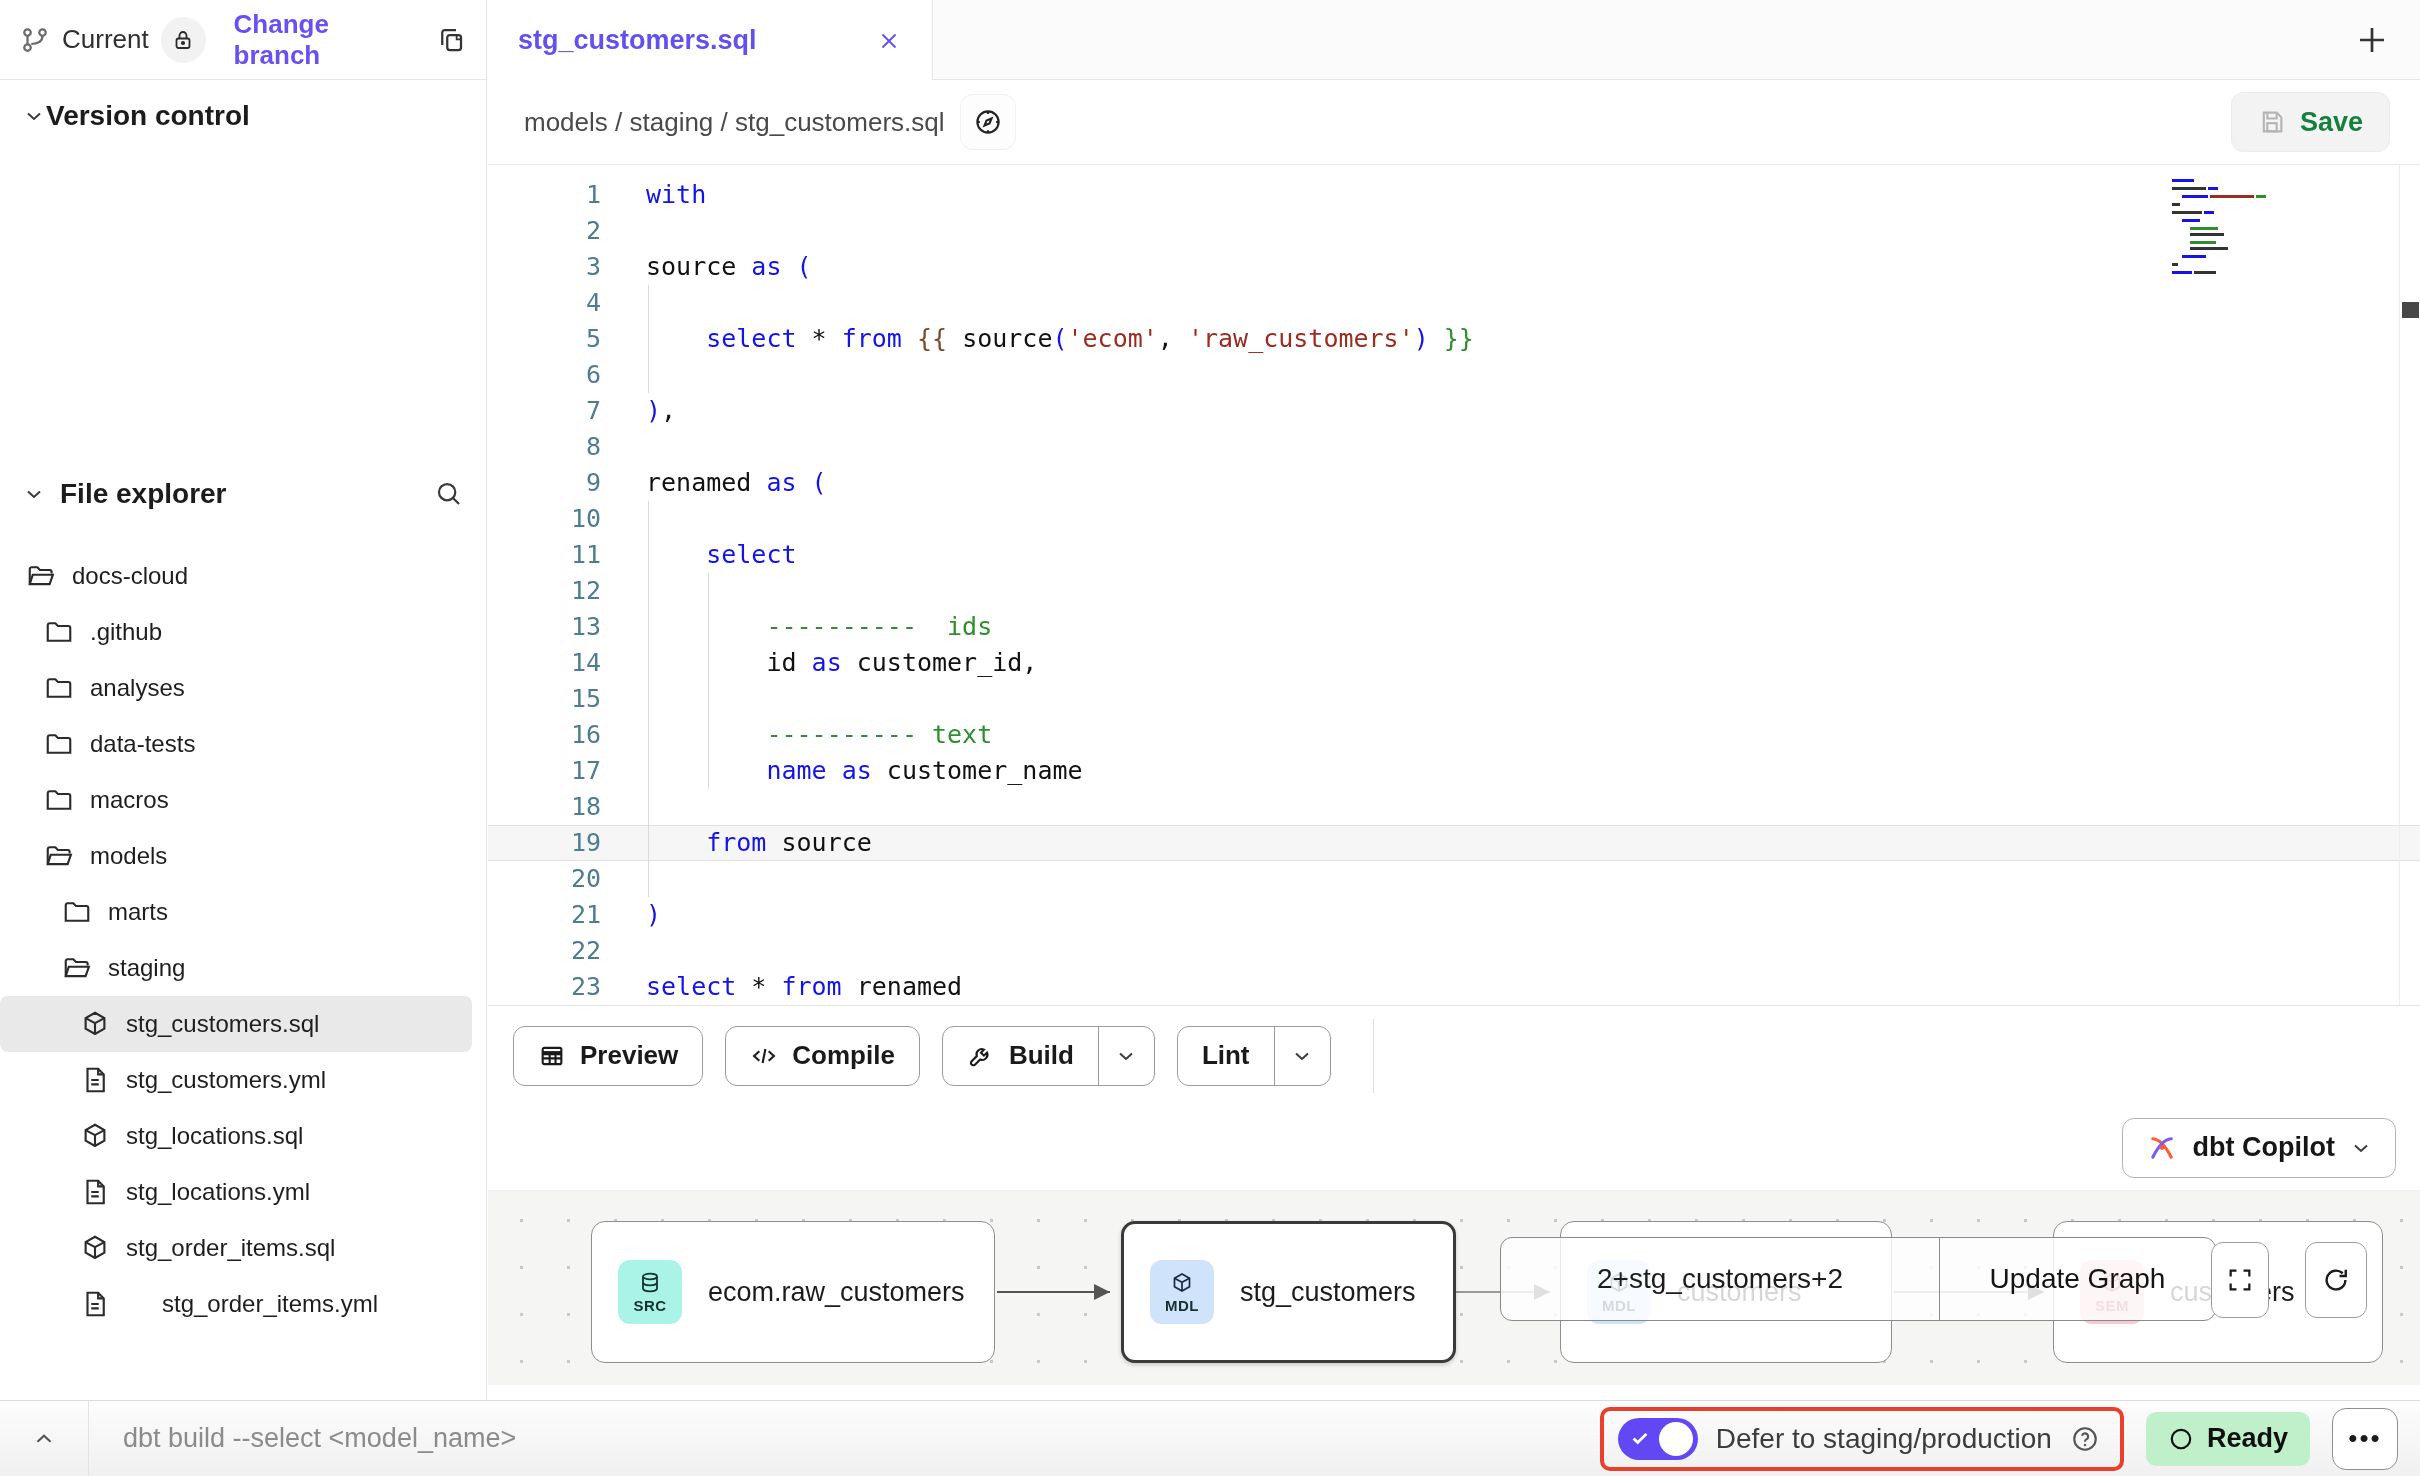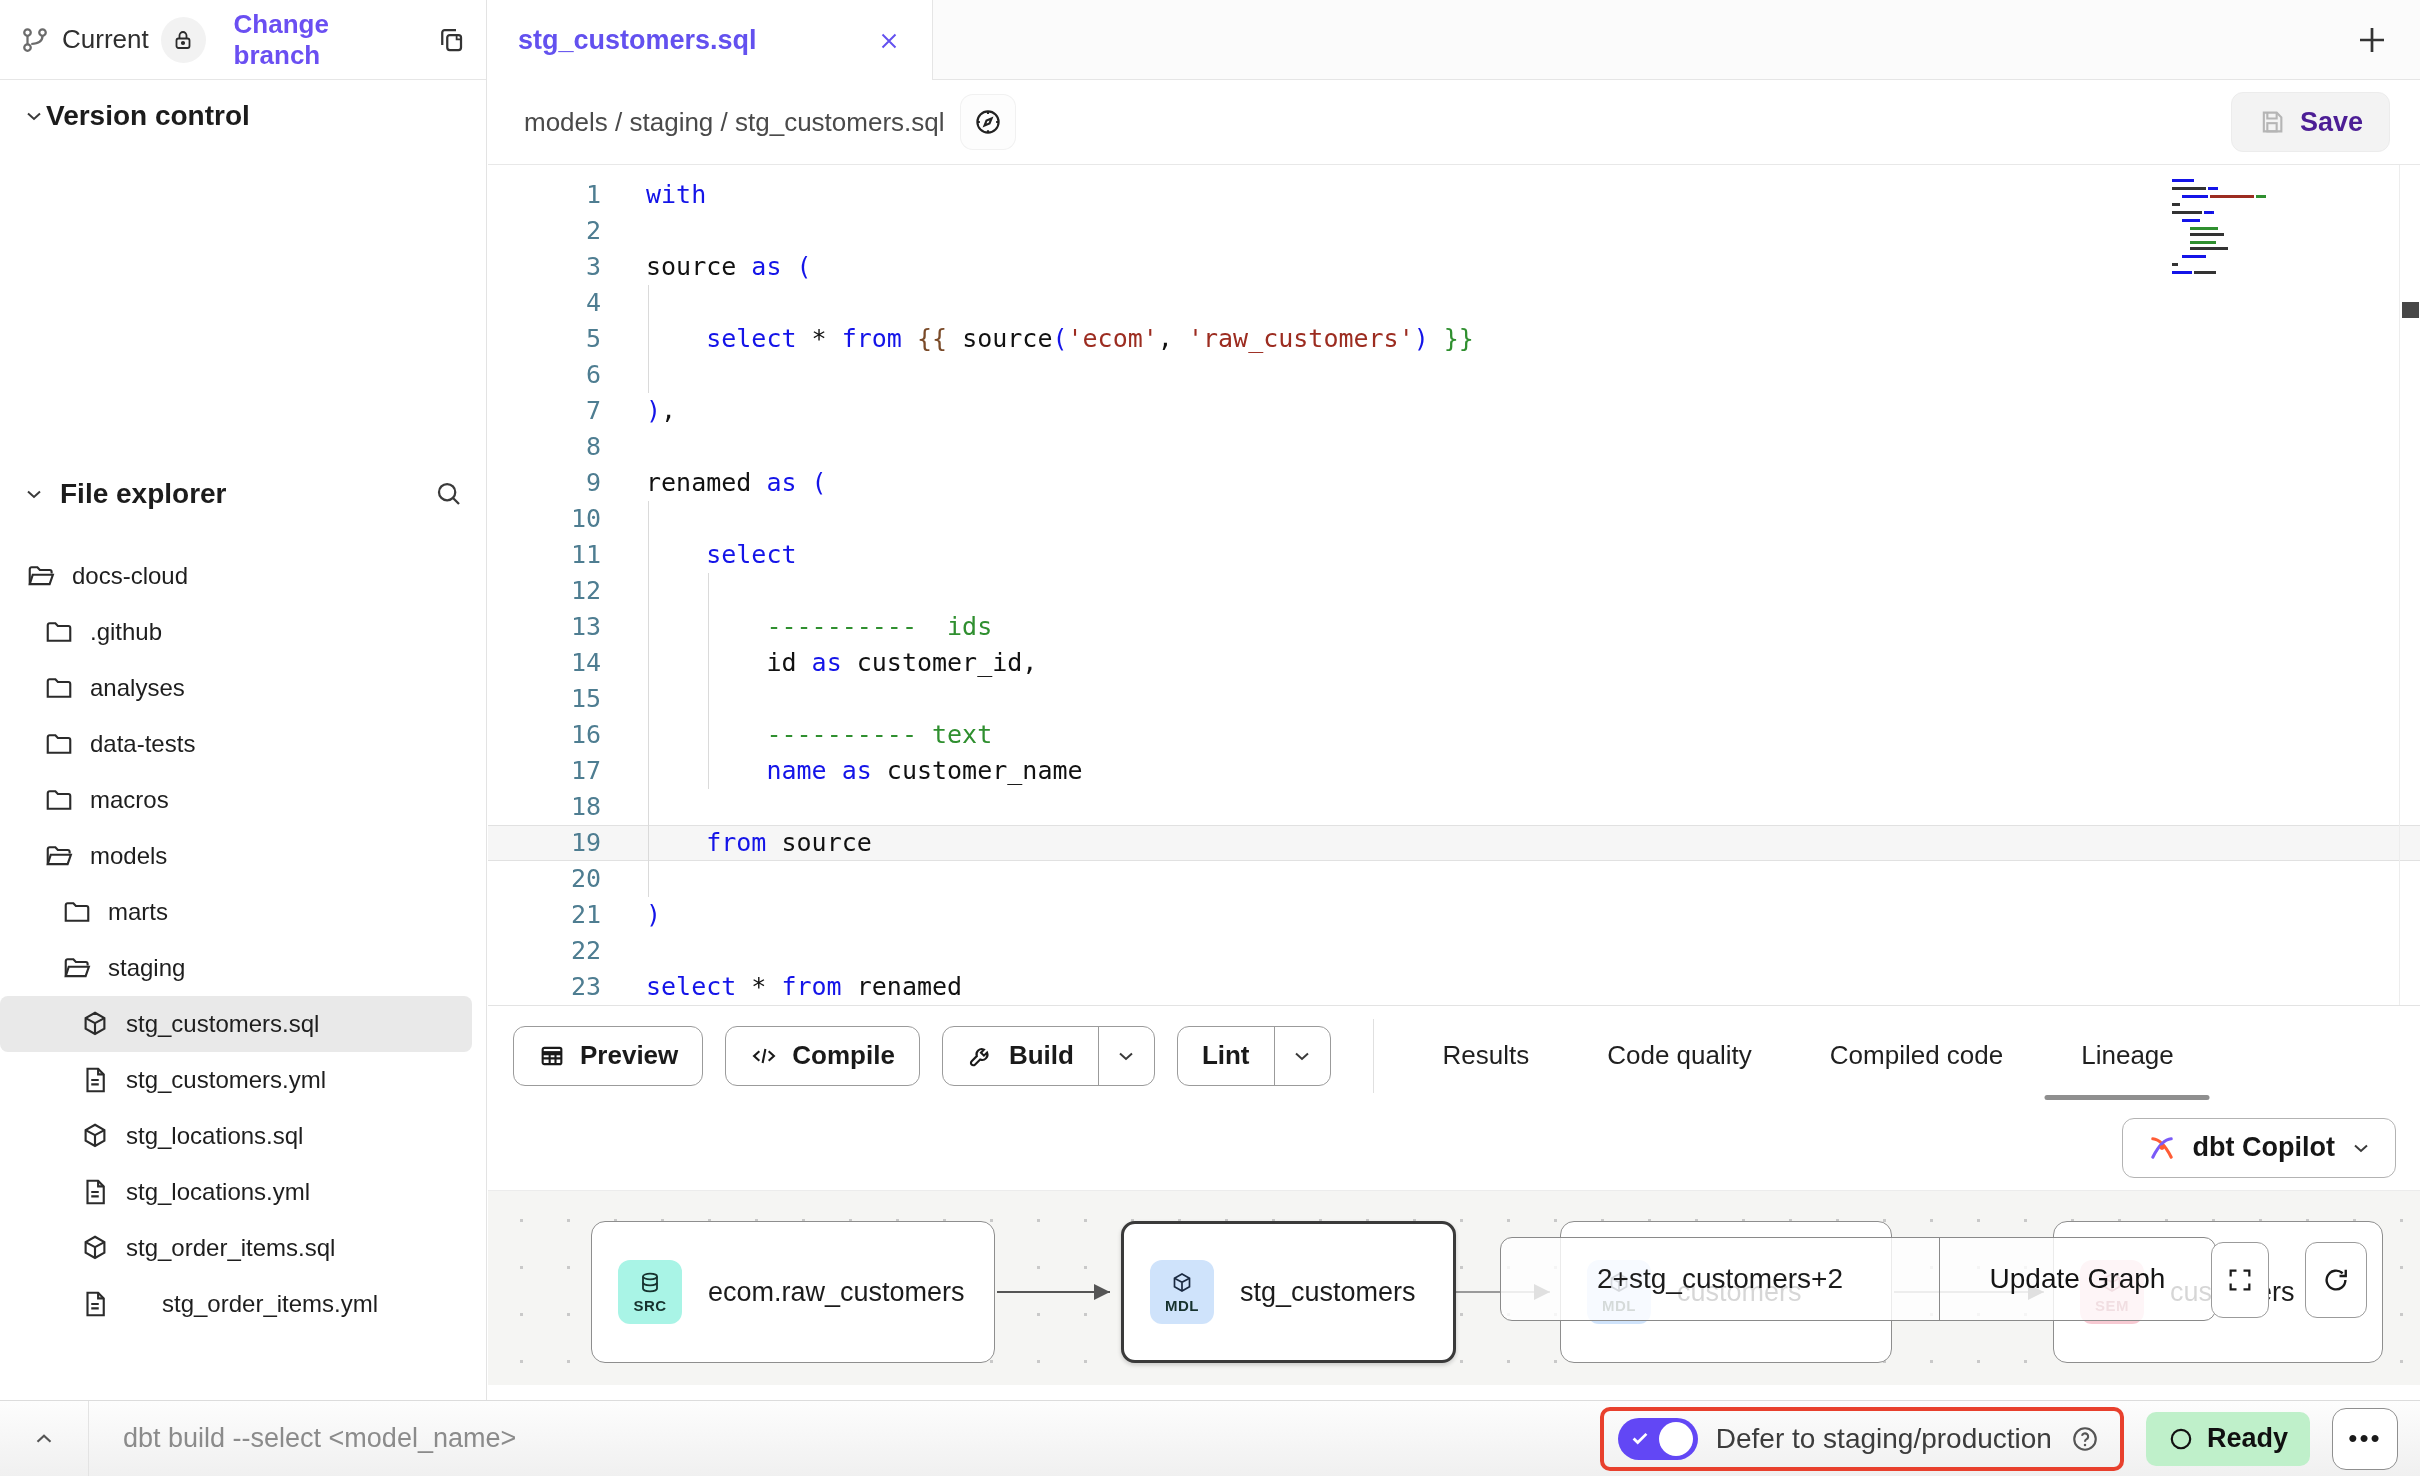--- a/index.html
+++ b/index.html
@@ -38,21 +38,21 @@
   .main { position:absolute; left:488px; top:0; width:1932px; height:1400px; background:#fff; }
   .tabbar { position:relative; height:80px; background:#fbfbfb; border-bottom:1px solid #e5e5e5; display:flex; }
   .tab-active { width:445px; height:81px; background:#fff; border-right:1px solid #e5e5e5; display:flex; align-items:center; padding:0 30px; }
   .tab-active .tab-label { font-size:27px; font-weight:600; color:#6351ef; }
   .tab-active .tab-close { margin-left:auto; }
   .new-tab { margin-left:auto; margin-right:30px; align-self:center; }
 
   .crumbbar { height:85px; background:#fff; border-bottom:1px solid #e8e8e8; display:flex; align-items:center; padding:0 30px 0 36px; position:relative; }
   .crumb-text { font-size:26px; color:#4a4a4a; }
   .crumb-chip { width:54px; height:54px; border-radius:12px; background:#fdfdfd; box-shadow:0 0 0 1px #f1f1f1; display:flex; align-items:center; justify-content:center; margin-left:16px; }
-  .save-btn { position:absolute; right:30px; top:12px; height:60px; padding:0 26px; border-radius:12px; background:#f3f3f3; border:1px solid #ececec; display:flex; align-items:center; gap:14px; font-size:27px; font-weight:600; color:#4c1d95; }
+  .save-btn { position:absolute; right:30px; top:12px; height:60px; padding:0 26px; border-radius:12px; background:#f3f3f3; border:1px solid #ececec; display:flex; align-items:center; gap:14px; font-size:27px; font-weight:600; color:#15803d; }
 
   .editor { position:relative; height:840px; background:#fff; overflow:hidden; }
   .code-area { padding-top:12px; }
   .code-line { display:flex; height:36px; line-height:36px; font-family:"DejaVu Sans Mono",monospace; font-size:25px; }
   .code-line.active { background:#f6f6f6; box-shadow:inset 0 1px 0 #e1e1e1, inset 0 -1px 0 #e1e1e1; }
   .gutter { width:113px; flex:none; text-align:right; color:#4e7d91; }
   .ltext { white-space:pre; margin-left:45px; color:#111; }
   .c-kw { color:#1414e8; } .c-pb { color:#1414e8; }
   .c-str { color:#9c2c20; }
   .c-cmt { color:#2f8f2f; } .c-jc { color:#2f8f2f; }
@@ -508,26 +508,20 @@
         </span>
         <span class="split">
           <span class="ic">
             <svg width="24" height="24" viewBox="0 0 24 24" fill="none" stroke="#3a3a3a" stroke-width="2">
                 <path d="M6 9.5l6 5.5 6-5.5"></path>
               </svg>
           </span>
         </span>
       </div>
       <div class="ab-divider"></div>
-      <div class="ptabs" id="panel-tabs">
-          <span class="ptab">Results</span>
-          <span class="ptab">Code quality</span>
-          <span class="ptab">Compiled code</span>
-          <span class="ptab active">Lineage</span>
-        </div>
     </div>
 
     <div class="copilot-row">
       <div class="copilot-btn">
         <span class="ic">
           <svg width="34" height="34" viewBox="0 0 24 24" fill="none">
               <path d="M5.5 5.5c4.5.3 8.7 4.5 13 13" stroke="#ff5c35" stroke-width="2.2" stroke-linecap="round"></path>
               <path d="M18.5 5.5c-4.5.3-8.7 4.5-13 13" stroke="#7a5af8" stroke-width="2.2" stroke-linecap="round"></path>
               <circle cx="12" cy="11.7" r="1.7" fill="#ff5c35"></circle>
             </svg>

